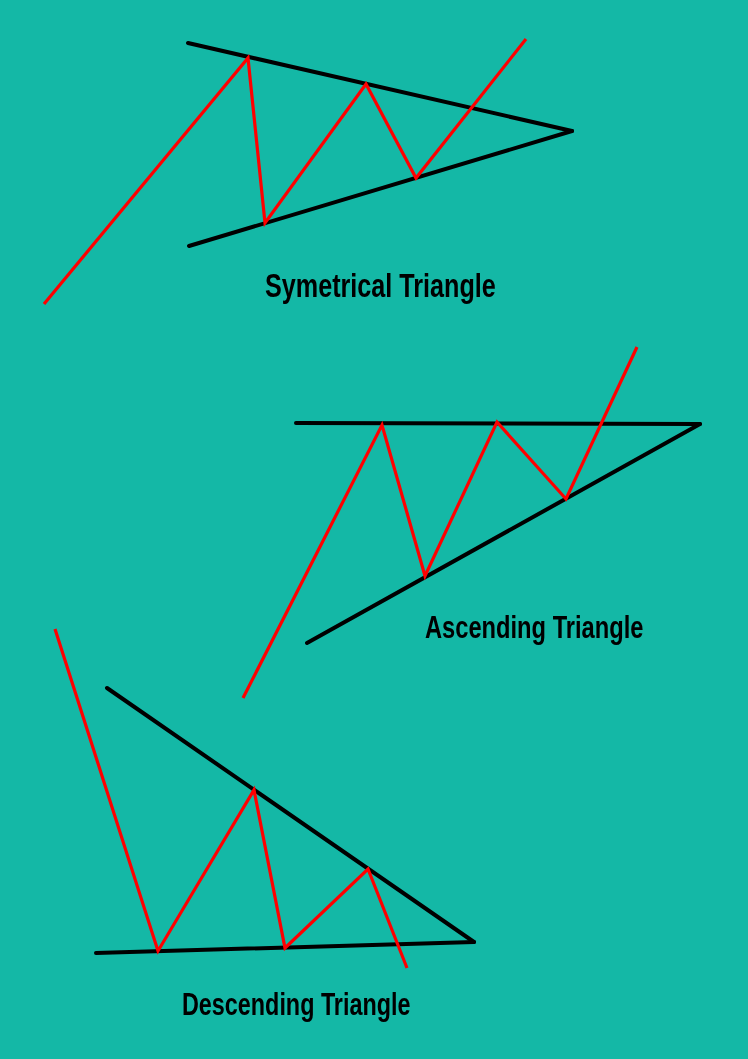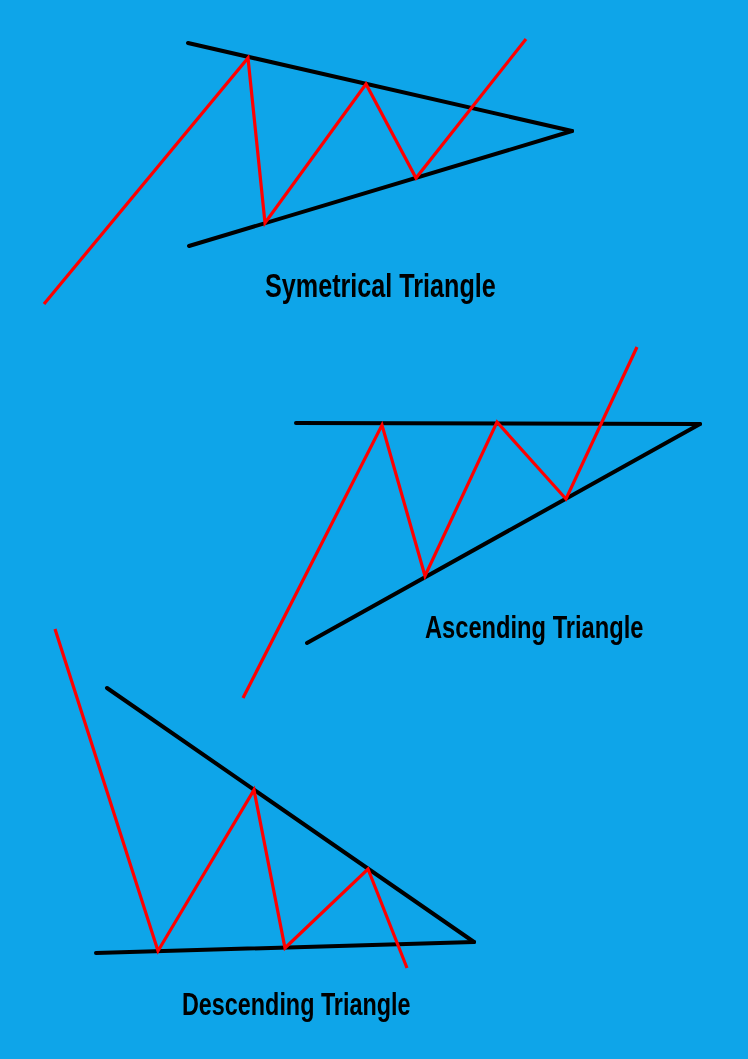--- a/index.html
+++ b/index.html
@@ -1,16 +1,16 @@
 <!DOCTYPE html>
 <html><head>
 <meta charset="utf-8">
 <style>
   html, body { margin: 0; padding: 0; background: #ffffff; }
-  #canvas { position: relative; width: 748px; height: 1059px; background: #0ea5e9; overflow: hidden; }
+  #canvas { position: relative; width: 748px; height: 1059px; background: #14b8a6; overflow: hidden; }
   svg.lines { position: absolute; left: 0; top: 0; }
   .label {
     position: absolute;
     font-family: "Liberation Sans", sans-serif;
     font-weight: bold;
     color: #000000;
     white-space: nowrap;
     transform-origin: left top;
     letter-spacing: 0px;
   }

